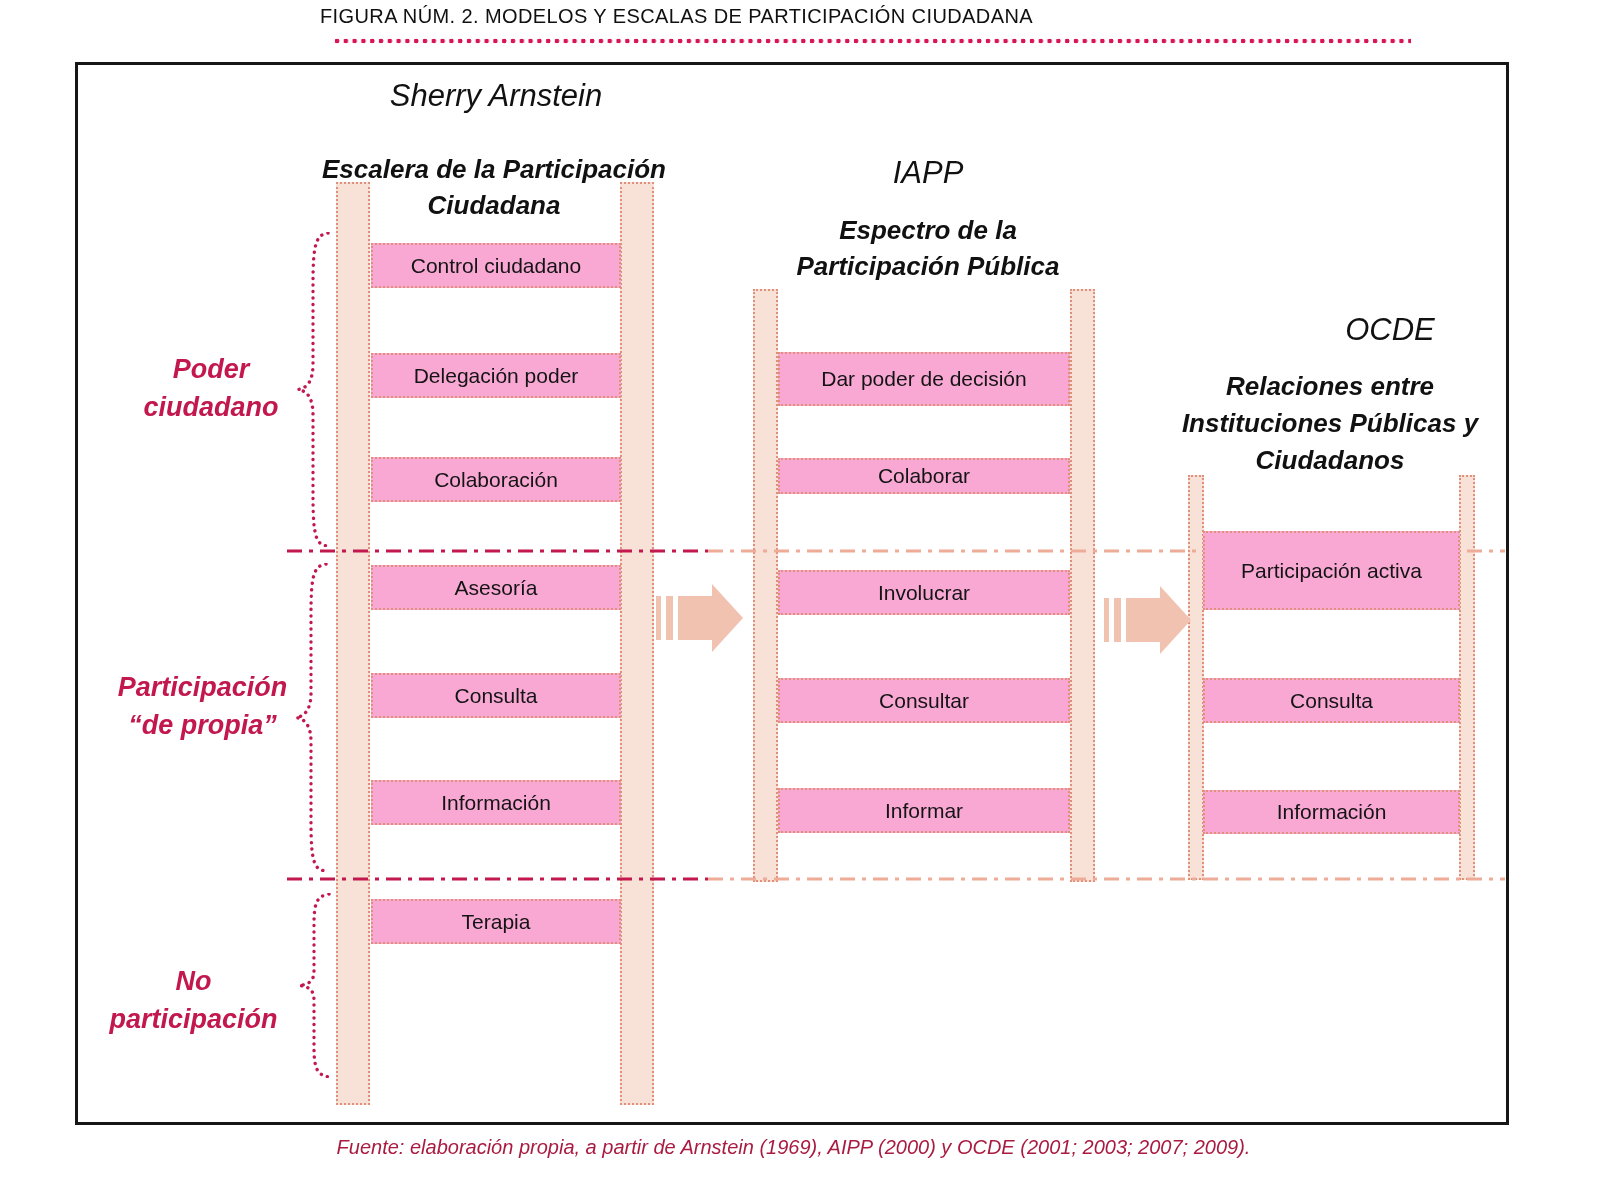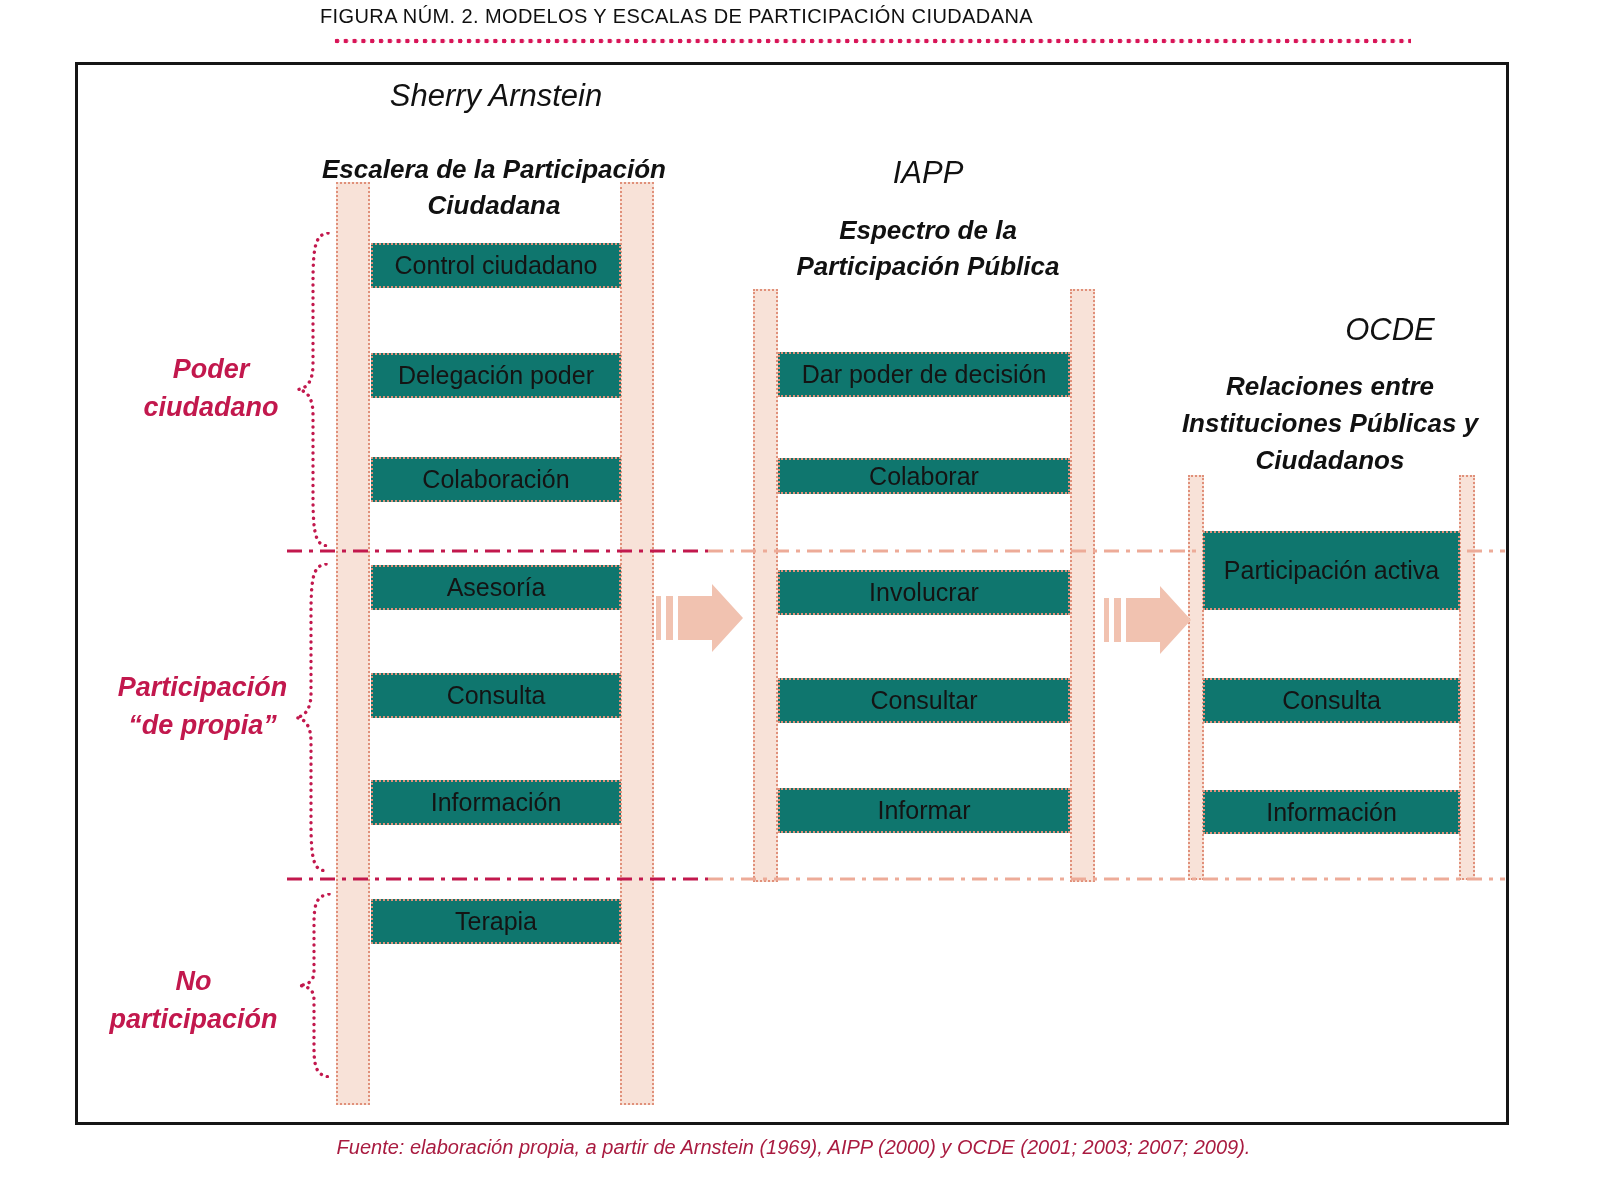--- a/index.html
+++ b/index.html
@@ -14,22 +14,22 @@
 
   .fig-box{position:absolute;left:75px;top:62px;width:1434px;height:1063px;
            border:3px solid #161616;background:#ffffff;box-sizing:border-box;}
 
   .hdr{position:absolute;text-align:center;font-style:italic;font-size:31px;color:#111;}
   .sub{position:absolute;text-align:center;font-style:italic;font-weight:bold;font-size:26px;
        line-height:36px;color:#111;}
   .sub3{line-height:37px;}
 
   .rail{position:absolute;background:#f8e2d8;border:2px dotted #e0907a;box-sizing:border-box;z-index:1;}
-  .rung{position:absolute;background:#0f766e;border:2px dotted #e0907a;box-sizing:border-box;z-index:3;
-        display:flex;align-items:center;justify-content:center;font-size:25px;color:#141414;}
+  .rung{position:absolute;background:#f9a8d4;border:2px dotted #e0907a;box-sizing:border-box;z-index:3;
+        display:flex;align-items:center;justify-content:center;font-size:21px;color:#141414;}
 
   .divider{position:absolute;left:287px;width:1218px;height:4px;z-index:2;}
   .arrow{position:absolute;width:88px;height:70px;z-index:2;}
   .brace{position:absolute;z-index:2;}
 
   .side-label{position:absolute;text-align:center;font-style:italic;font-weight:bold;
               font-size:27px;line-height:38px;color:#c2184d;}
 
   .caption{position:absolute;left:75px;top:1136px;width:1437px;text-align:center;
            font-style:italic;font-size:20px;color:#a91b40;}
@@ -59,21 +59,21 @@
   <div class="rung" style="left:371px;top:780px;width:250px;height:45px;">Información</div>
   <div class="rung" style="left:371px;top:899px;width:250px;height:45px;">Terapia</div>
 
   <div class="hdr" style="left:778px;top:155px;width:300px;">IAPP</div>
   <div class="sub" style="left:748px;top:212px;width:360px;">
     <div>Espectro de la</div>
     <div>Participación Pública</div>
   </div>
   <div class="rail" style="left:753px;top:289px;width:25px;height:593px;"></div>
   <div class="rail" style="left:1070px;top:289px;width:25px;height:593px;"></div>
-  <div class="rung" style="left:778px;top:352px;width:292px;height:45px;">Dar poder de decisión</div>
+  <div class="rung" style="left:778px;top:352px;width:292px;height:54px;">Dar poder de decisión</div>
   <div class="rung" style="left:778px;top:458px;width:292px;height:36px;">Colaborar</div>
   <div class="rung" style="left:778px;top:570px;width:292px;height:45px;">Involucrar</div>
   <div class="rung" style="left:778px;top:678px;width:292px;height:45px;">Consultar</div>
   <div class="rung" style="left:778px;top:788px;width:292px;height:45px;">Informar</div>
 
   <div class="hdr" style="left:1240px;top:312px;width:300px;">OCDE</div>
   <div class="sub sub3" style="left:1135px;top:368px;width:390px;">
     <div>Relaciones entre</div>
     <div>Instituciones Públicas y</div>
     <div>Ciudadanos</div>

